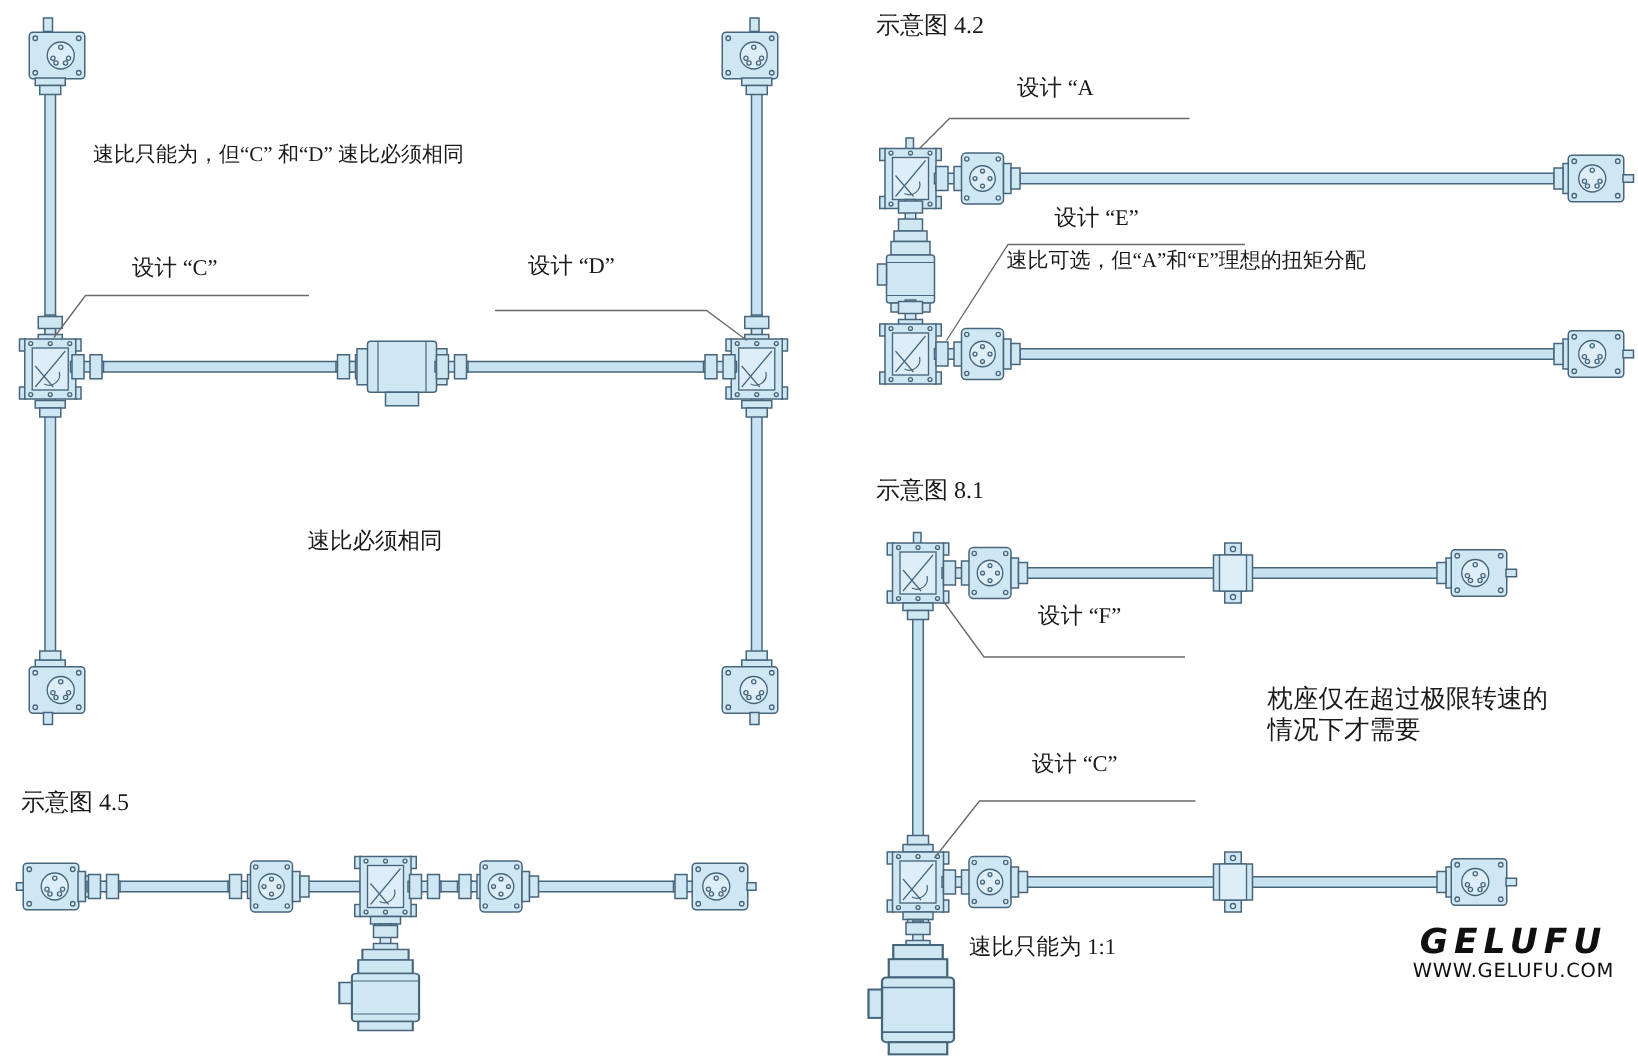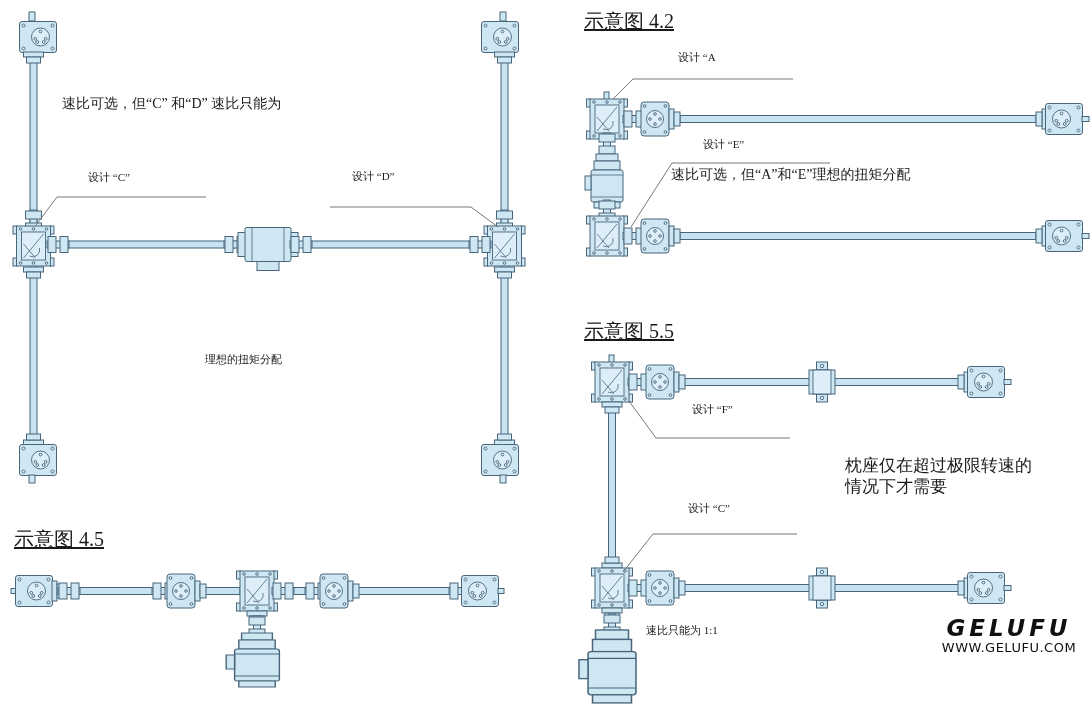--- a/index.html
+++ b/index.html
@@ -9,23 +9,23 @@
   html,body{margin:0;padding:0;}
   body{background:#fff;font-family:"Liberation Serif","DejaVu Serif",serif;}
   .canvas{position:relative;width:1092px;height:705px;background:var(--background);overflow:hidden;}
   svg{position:absolute;left:0;top:0;}
   .c1{fill:var(--comp-fill);stroke:var(--comp-stroke);stroke-width:1;}
   .c2{fill:var(--comp-fill2);stroke:var(--comp-stroke);stroke-width:0.9;}
   .dot{fill:var(--comp-fill2);stroke:var(--comp-stroke);stroke-width:0.9;}
   .ln{stroke:var(--comp-stroke);stroke-width:0.8;fill:none;}
   .shaft{fill:var(--shaft-fill);stroke:var(--comp-stroke);stroke-width:1;}
   .leader{stroke:var(--leader);stroke-width:0.9;fill:none;}
-  .lbl{position:absolute;color:var(--text);white-space:nowrap;font-size:11px;line-height:1.3;}
+  .lbl{position:absolute;color:var(--text);white-space:nowrap;font-size:15px;line-height:1.3;}
   .note{font-size:14px;}
-  .title{font-size:20px;text-decoration:underline;}
+  .title{font-size:16px;}
   .pillow-note{white-space:pre-line;font-size:17px;line-height:21px;}
   .logo{position:absolute;left:930px;top:617px;width:158px;text-align:center;color:var(--logo);}
   .logo .brand{font-family:"DejaVu Sans","Liberation Sans",sans-serif;font-weight:bold;font-style:italic;font-size:23px;letter-spacing:4px;line-height:23px;}
   .logo .url{font-family:"DejaVu Sans","Liberation Sans",sans-serif;font-weight:normal;font-size:13px;letter-spacing:0.5px;line-height:15px;}
 </style>
 </head>
 <body>
 
 <div class="canvas">
 
@@ -244,31 +244,31 @@
     <use href="#coupling" transform="translate(460,591)"></use>
     <use href="#endbox" transform="translate(480,591) scale(-1,1)"></use>
     <rect class="c1" x="498" y="588.5" width="6" height="5"></rect>
 
     <use href="#vflange" transform="translate(257,611)"></use>
     <use href="#vcoupling" transform="translate(257,627)"></use>
     <use href="#motorv" transform="translate(257,633) scale(1.4,1)"></use>
   </g>
 </svg>
 
-<div class="lbl note" style="left:62px;top:95px">速比可选，但“C” 和“D” 速比只能为</div>
+<div class="lbl note" style="left:62px;top:95px">速比只能为，但“C” 和“D” 速比必须相同</div>
 <div class="lbl" style="left:88px;top:170px">设计 “C”</div>
 <div class="lbl" style="left:352px;top:169px">设计 “D”</div>
-<div class="lbl" style="left:205px;top:352px">理想的扭矩分配</div>
+<div class="lbl" style="left:205px;top:352px">速比必须相同</div>
 
 <div class="lbl title" style="left:584px;top:8px">示意图 4.2</div>
 <div class="lbl" style="left:678px;top:50px">设计 “A</div>
 <div class="lbl" style="left:703px;top:137px">设计 “E”</div>
 <div class="lbl note" style="left:671px;top:166px">速比可选，但“A”和“E”理想的扭矩分配</div>
 
-<div class="lbl title" style="left:584px;top:318px">示意图 5.5</div>
+<div class="lbl title" style="left:584px;top:318px">示意图 8.1</div>
 <div class="lbl" style="left:692px;top:402px">设计 “F”</div>
 <div class="lbl pillow-note" style="left:845px;top:455px">枕座仅在超过极限转速的
 情况下才需要</div>
 <div class="lbl" style="left:688px;top:501px">设计 “C”</div>
 <div class="lbl" style="left:646px;top:623px">速比只能为 1:1</div>
 
 <div class="lbl title" style="left:14px;top:526px">示意图 4.5</div>
 
 <div class="logo">
   <div class="brand">GELUFU</div>

